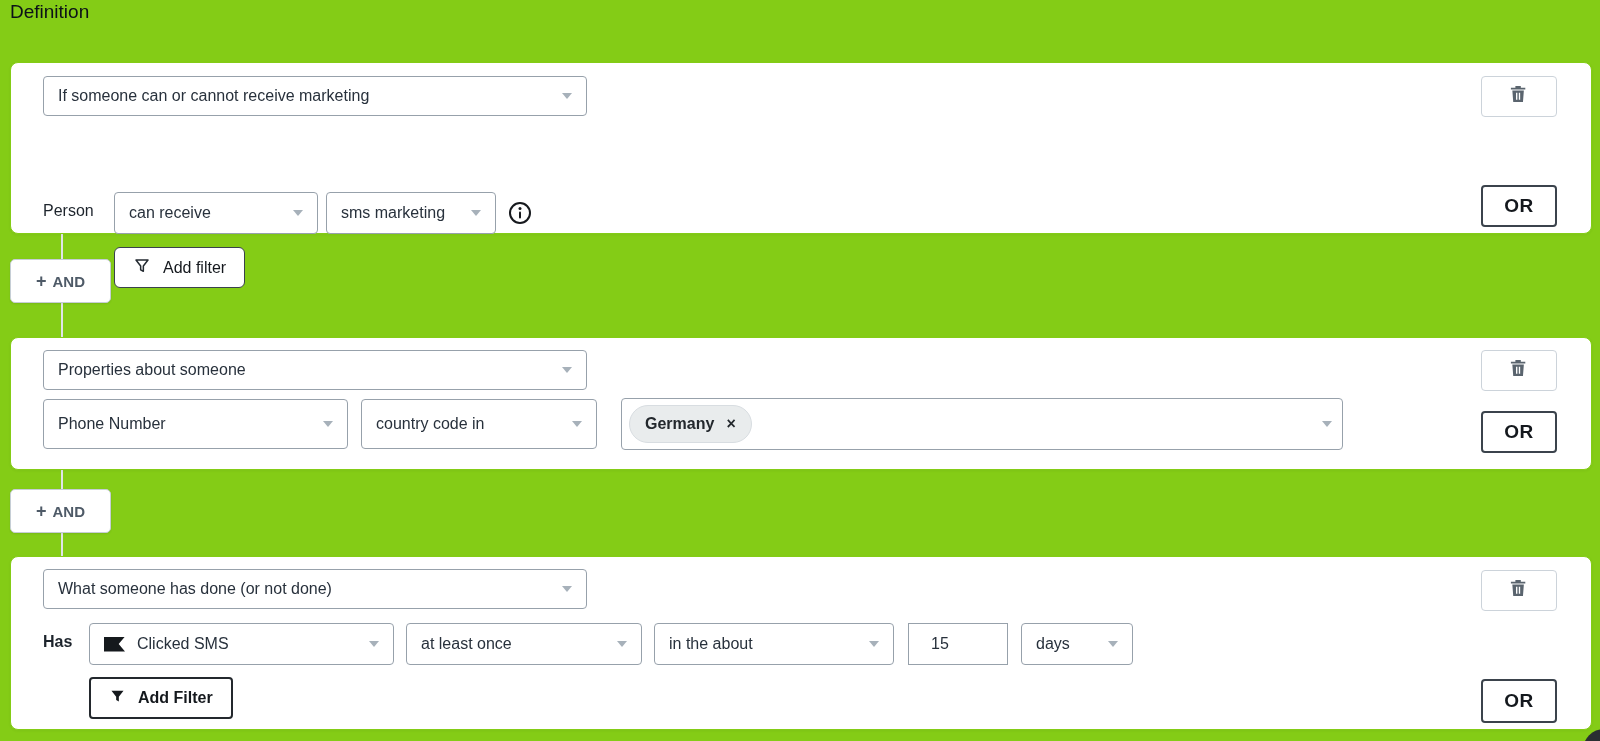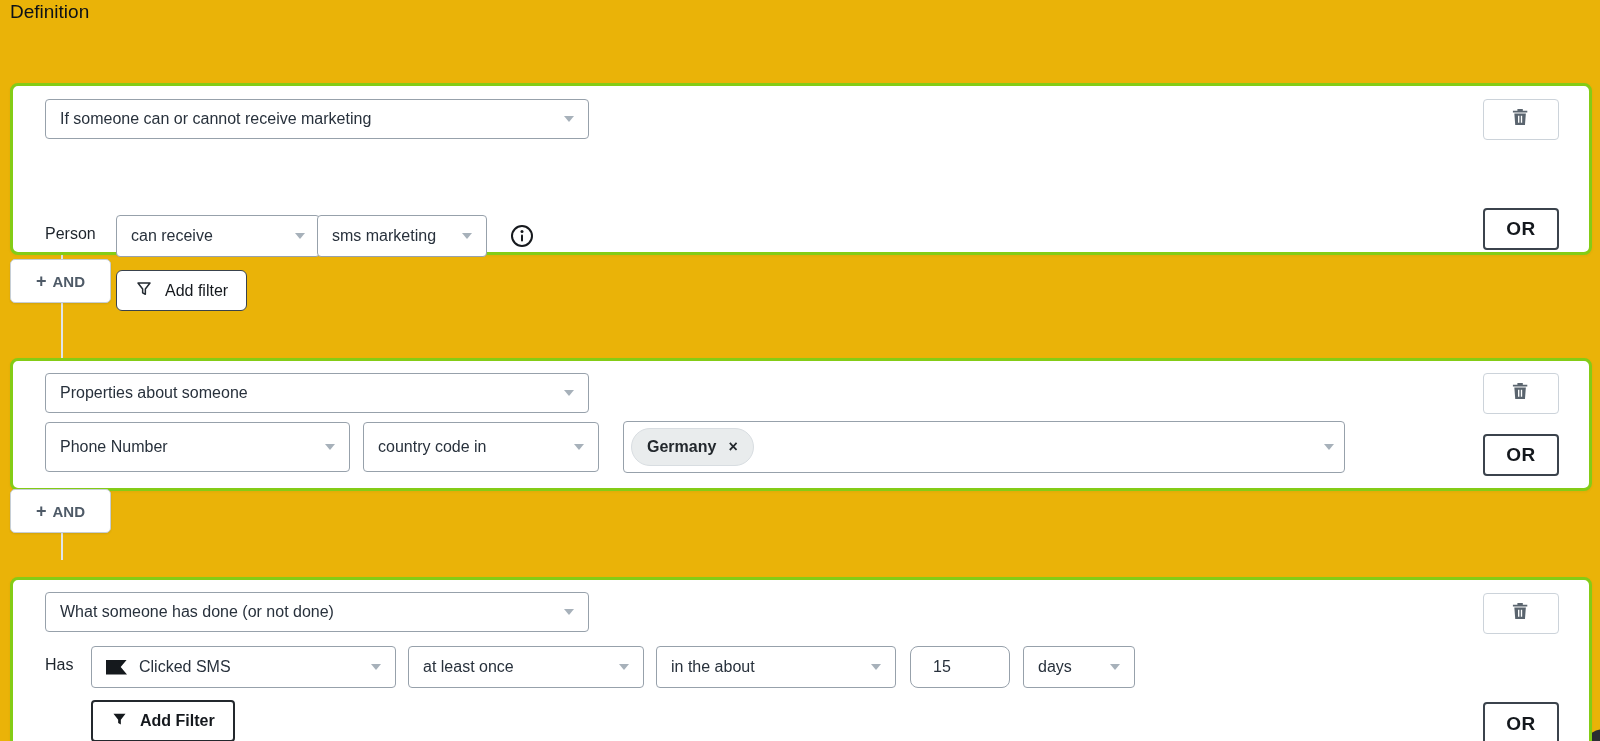--- a/index.html
+++ b/index.html
@@ -1,25 +1,25 @@
 <!DOCTYPE html>
 <html><head>
 <meta charset="utf-8">
 <style>
   * { margin:0; padding:0; box-sizing:border-box; }
   html,body { background:#fff; }
   body { font-family:"Liberation Sans", sans-serif; color:#28313c; }
-  .stage { position:relative; width:1600px; height:741px; background:#eab308; overflow:hidden; }
+  .stage { position:relative; width:1600px; height:741px; background:#84cc16; overflow:hidden; }
 
   .page-title { position:absolute; left:10px; top:1px; font-size:19px; font-weight:500; color:#0c1118; }
 
   .connector { position:absolute; left:61px; top:230px; width:2px; height:330px; background:#e0e4e8; z-index:0; }
 
   .card { position:absolute; left:10px; width:1582px; background:#fff;
-          border:3px solid #84cc16; border-radius:8px; box-shadow:0 1px 3px rgba(20,30,40,.05); z-index:1;margin-top:21px; }
+          border:1px solid #84cc16; border-radius:8px; box-shadow:0 1px 3px rgba(20,30,40,.05); z-index:1; }
   .card1 { top:62px;  height:172px; }
   .card2 { top:337px; height:133px; }
   .card3 { top:556px; height:174px; }
 
   .select { position:absolute; display:flex; align-items:center; background:#fff;
             border:1px solid #97a1ab; border-radius:4px; padding:0 14px; font-size:16px; color:#28313c; cursor:pointer; }
   .select .txt { flex:1 1 auto; white-space:nowrap; overflow:hidden; }
   .chev { width:0; height:0; border-left:5px solid transparent; border-right:5px solid transparent;
           border-top:6px solid #a7b1ba; flex:0 0 auto; margin-left:8px; }
 
@@ -27,34 +27,34 @@
               width:76px; height:41px; background:#fff; border:1px solid #ccd3da; border-radius:4px; cursor:pointer; }
   .or-btn { position:absolute; width:76px; height:42px; background:#fff; border:2px solid #3b434c; border-radius:4px;
             font-size:19px; font-weight:700; letter-spacing:.5px; color:#14181d; display:flex; align-items:center; justify-content:center; cursor:pointer; }
 
   .and-btn { position:absolute; left:10px; width:101px; height:44px; background:#fff; border:1px solid #c6ced5;
              border-radius:5px; box-shadow:0 1px 2px rgba(20,30,40,.10); display:flex; align-items:center; justify-content:center;
              gap:6px; font-size:15px; font-weight:700; color:#4e5a67; z-index:2; cursor:pointer; }
   .and-btn .plus { font-size:18px; font-weight:700; line-height:1; }
 
   .row-label { position:absolute; font-size:16px; color:#1d242c; }
-  .w500 { font-weight:500; } .w700 { font-weight:400; }
+  .w500 { font-weight:500; } .w700 { font-weight:700; }
 
   .add-filter { position:absolute; display:flex; align-items:center; gap:12px; background:#fff; cursor:pointer;
                 border:1px solid #39424c; border-radius:6px; padding:16px 18px; font-size:16px; color:#14181d; }
   .add-filter.bold { border:2px solid #23282d; border-radius:4px; font-weight:700; }
 
   .chip { display:inline-flex; align-items:center; height:38px; padding:0 15px; background:#e9eced;
           border:1px solid #d8dde1; border-radius:19px; font-size:16px; color:#23282d; }
   .chip .x { margin-left:12px; font-size:16px; color:#23282d; cursor:pointer; }
 
   .flag-icon { display:inline-block; width:21px; height:15px; background:#15191d;
                clip-path:polygon(0 0,100% 0,70% 50%,100% 100%,0 100%); flex:0 0 auto; margin-right:12px; }
 
-  .num-input { position:absolute; border:1px solid #97a1ab; border-radius:8px; font-size:16px; color:#28313c;
+  .num-input { position:absolute; border:1px solid #97a1ab; border-radius:0; font-size:16px; color:#28313c;
                font-family:"Liberation Sans", sans-serif; padding-left:22px; background:#fff; }
 
   .info-wrap { position:absolute; width:24px; height:24px; }
   .corner-dot { position:absolute; left:1583px; top:729px; width:42px; height:42px; border-radius:50%; background:#2a2e32; }
 </style>
 </head>
 <body>
 
 <div class="stage">
 
@@ -76,21 +76,21 @@
       </span>
     </div>
 
     <div class="row-label w500" style="left:32px; top:139px;">Person</div>
 
     <div class="select" style="left:103px; top:129px; width:204px; height:42px;">
       <span class="txt">can receive</span>
       <span class="chev"></span>
     </div>
 
-    <div class="select" style="left:304px; top:129px; width:170px; height:42px;">
+    <div class="select" style="left:315px; top:129px; width:170px; height:42px;">
       <span class="txt">sms marketing</span>
       <span class="chev"></span>
     </div>
 
     <div class="info-wrap" style="left:497px; top:138px;">
       <svg width="24" height="24" viewBox="0 0 24 24">
           <circle cx="12" cy="12" r="10" fill="none" stroke="#16191d" stroke-width="2"></circle>
           <circle cx="12" cy="7.6" r="1.5" fill="#16191d"></circle>
           <rect x="11" y="10.6" width="2" height="7" rx="1" fill="#16191d"></rect>
         </svg>

